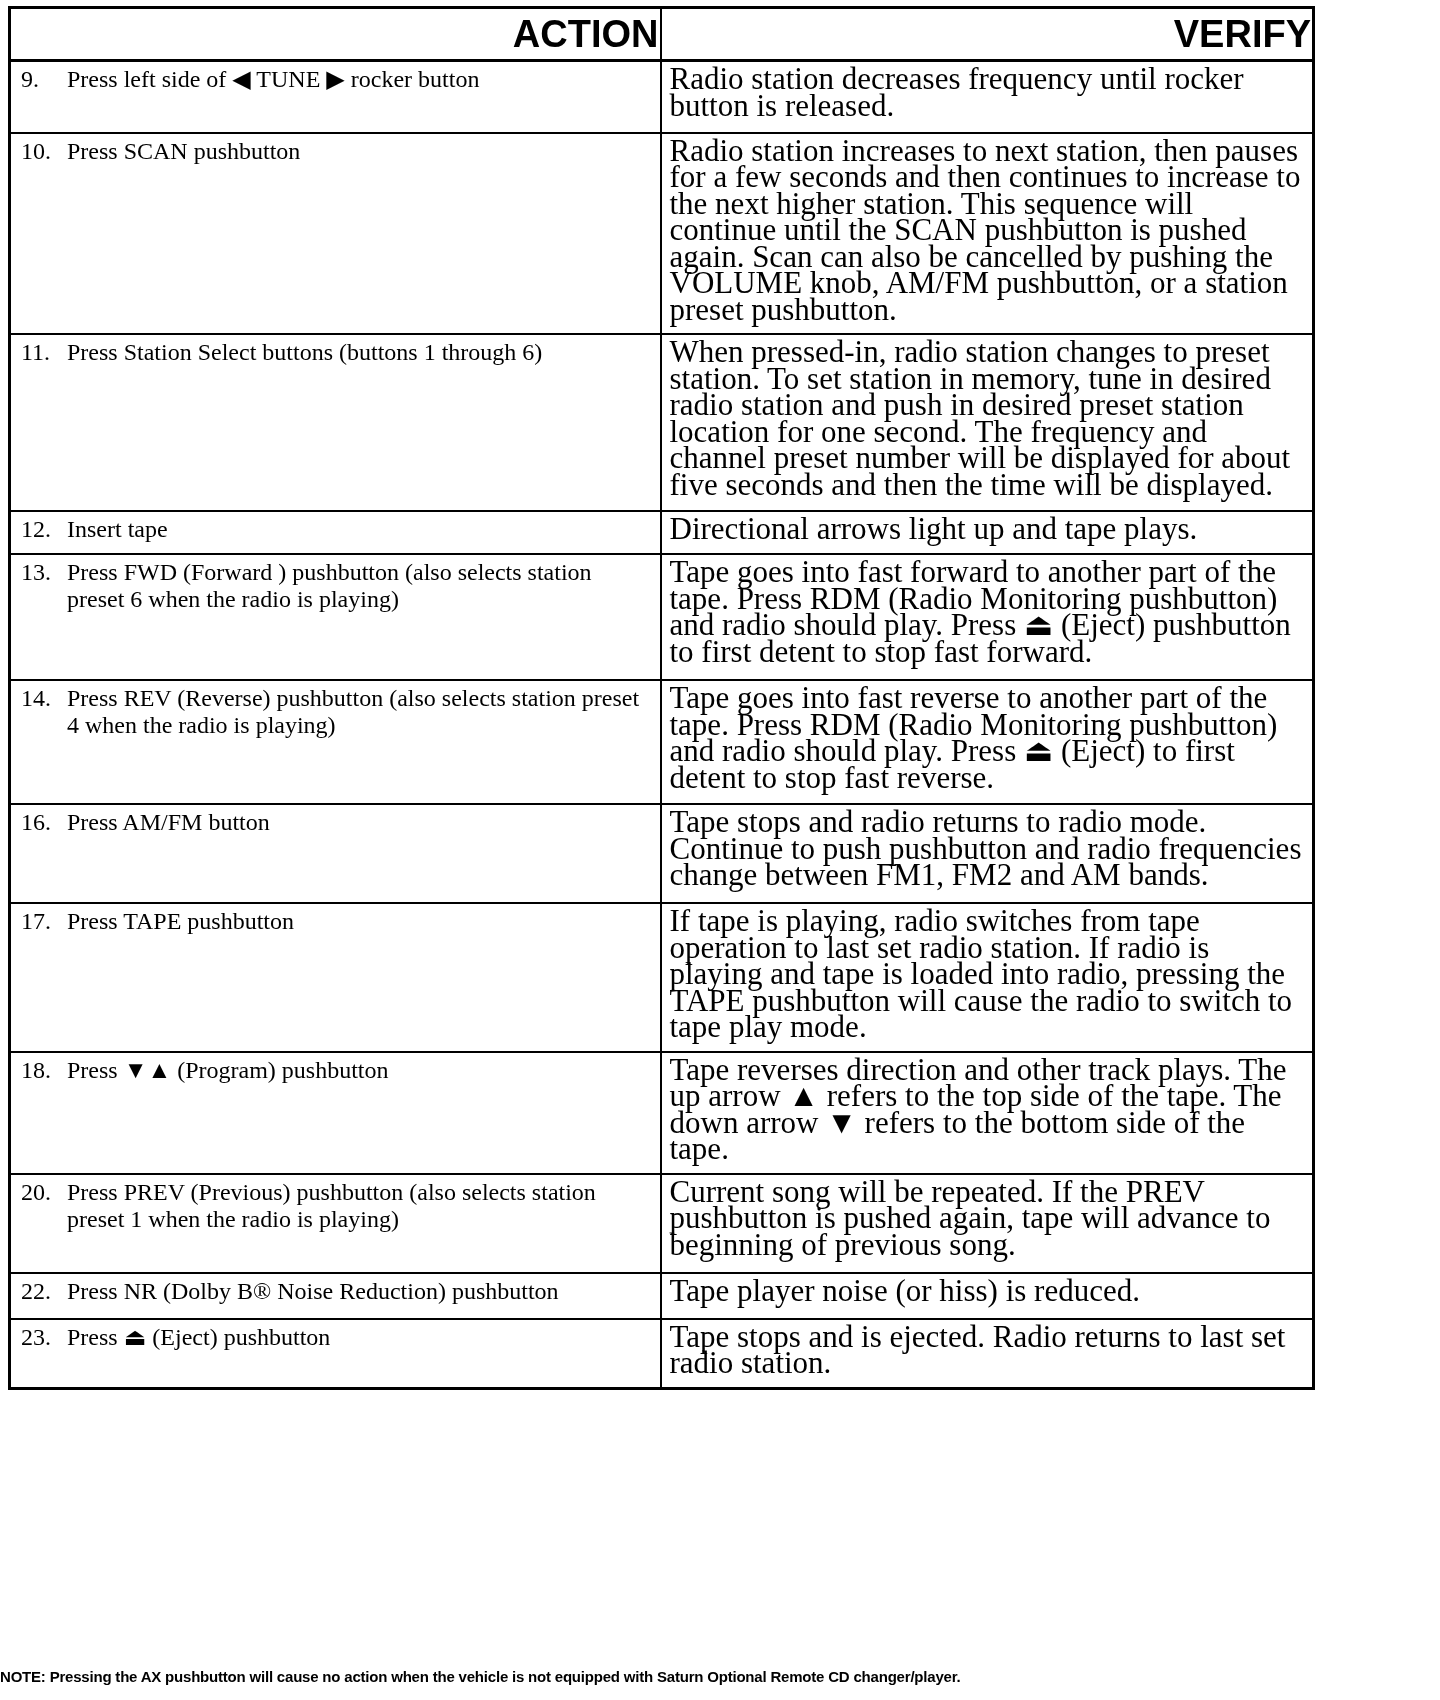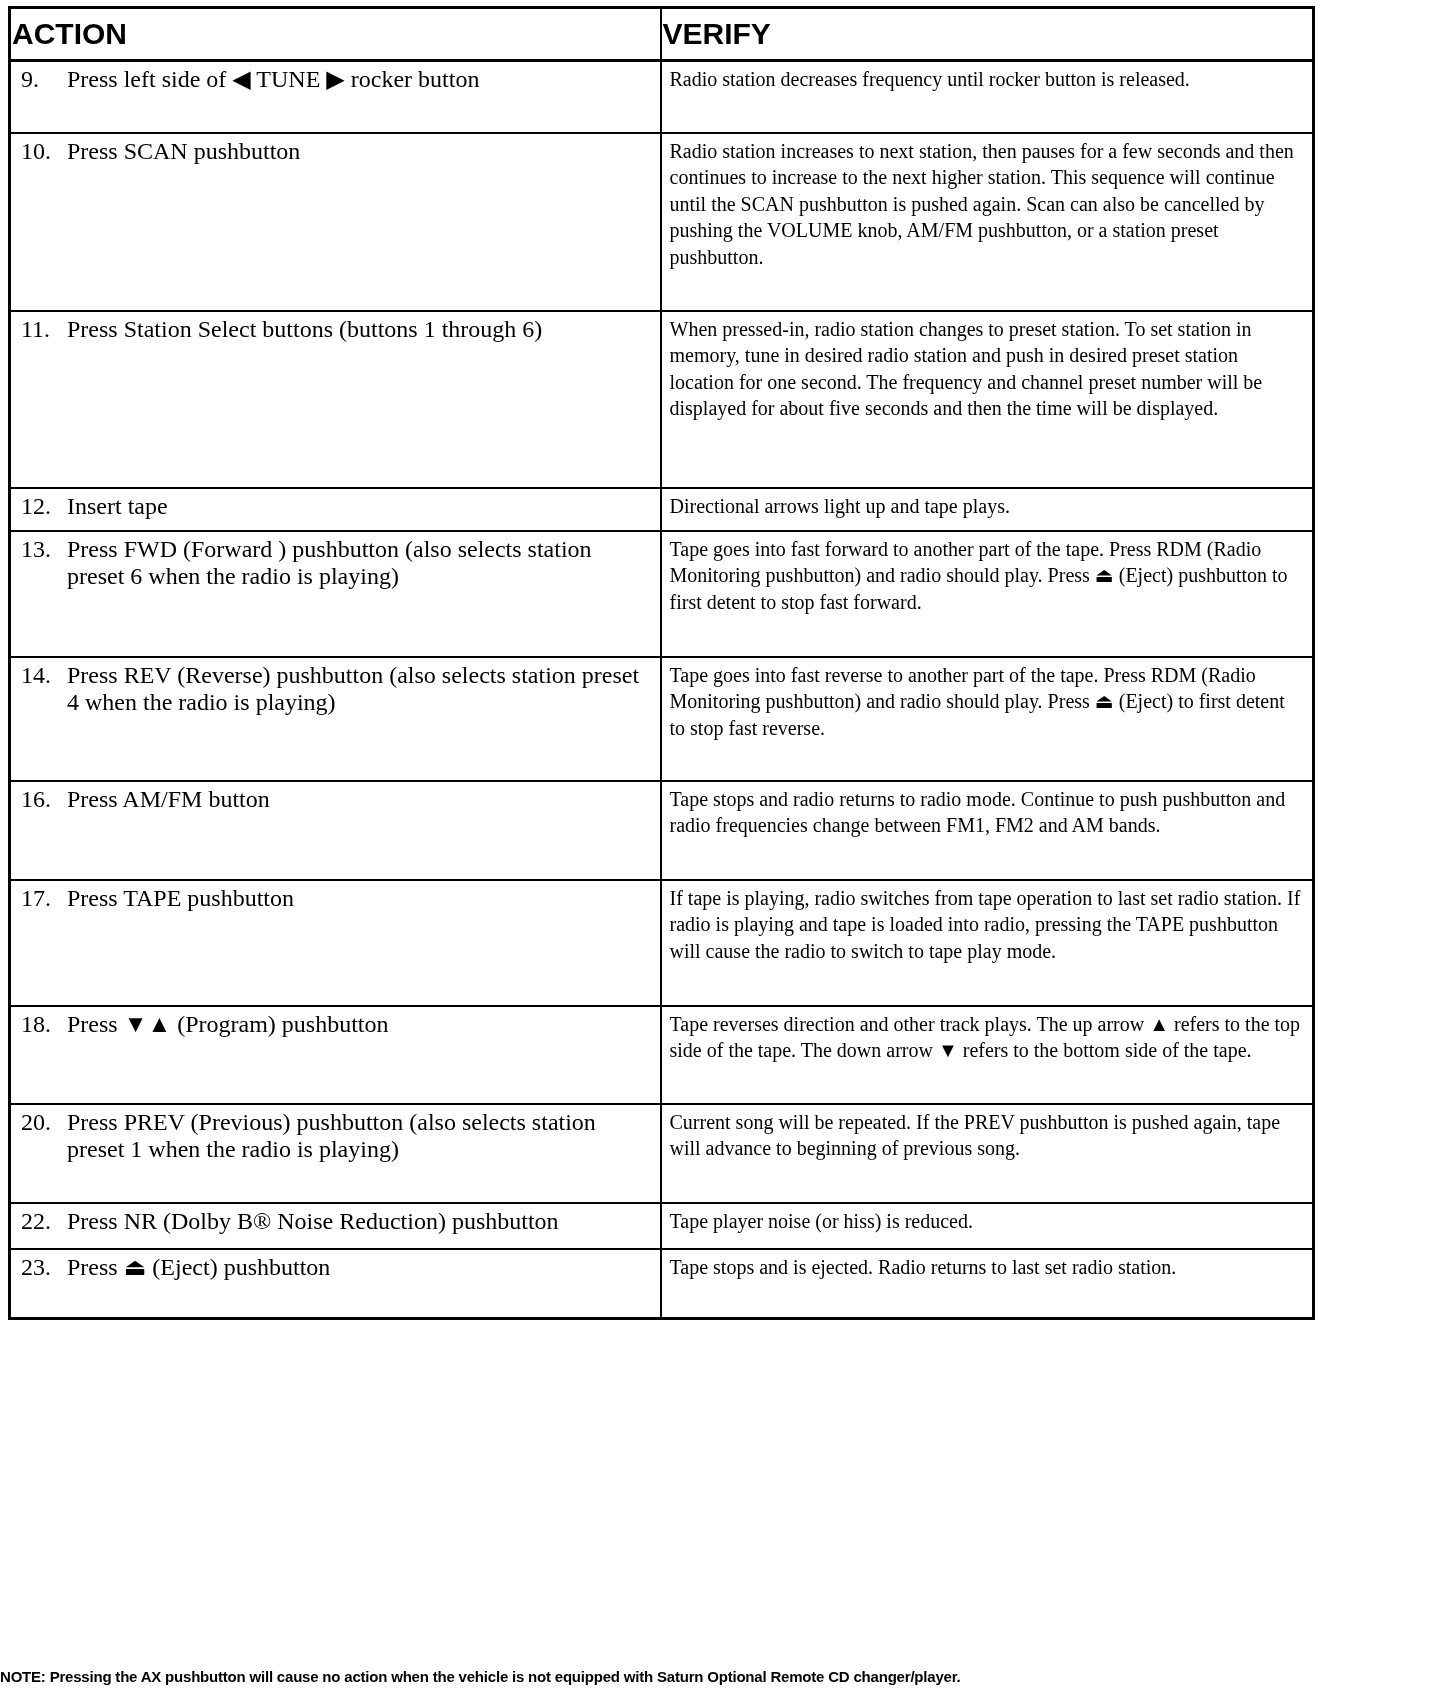--- a/index.html
+++ b/index.html
@@ -1,24 +1,24 @@
 <!DOCTYPE html>
 <html><head>
 <meta charset="utf-8">
 <style>
   html, body { margin:0; padding:0; background:#ffffff; }
   body { width:1440px; height:1700px; position:relative; overflow:hidden; color:#000; }
   .page { position:absolute; left:8px; top:6px; width:1304px; }
   table.proc { width:1304px; border-collapse:collapse; table-layout:fixed; border:3px solid #000; }
   table.proc th, table.proc td { border:2px solid #000; vertical-align:top; }
-  table.proc th { font-family:"Liberation Sans", sans-serif; font-weight:bold; font-size:30px; height:48px; text-align:left; vertical-align:middle; border-bottom:3px solid #000; }
+  table.proc th { font-family:"Liberation Sans", sans-serif; font-weight:bold; font-size:38px; height:48px; text-align:right; vertical-align:middle; border-bottom:3px solid #000; }
   col.c1 { width:651px; }
   col.c2 { width:653px; }
   td.action { font-family:"Liberation Serif", serif; font-size:24px; line-height:27px; padding:4px 8px 10px 10px; }
-  td.verify { font-family:"Liberation Serif", serif; font-size:20px; line-height:26.5px; padding:4px 10px 10px 8px; }
+  td.verify { font-family:"Liberation Serif", serif; font-size:31px; line-height:26.5px; padding:4px 10px 10px 8px; }
   .act-wrap { display:flex; }
   .num { width:46px; flex:0 0 46px; }
   .txt { flex:1; }
   .note { position:absolute; left:0; top:1668px; font-family:"Liberation Sans", sans-serif; font-weight:bold; font-size:15px; letter-spacing:-0.2px; white-space:nowrap; }
 </style>
 </head>
 <body>
 
 <div class="page">
   <table class="proc">

